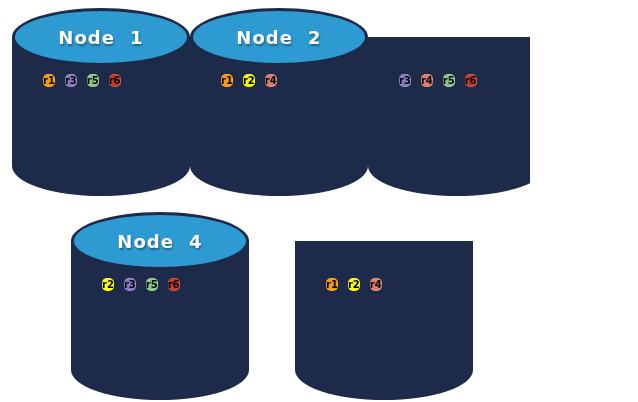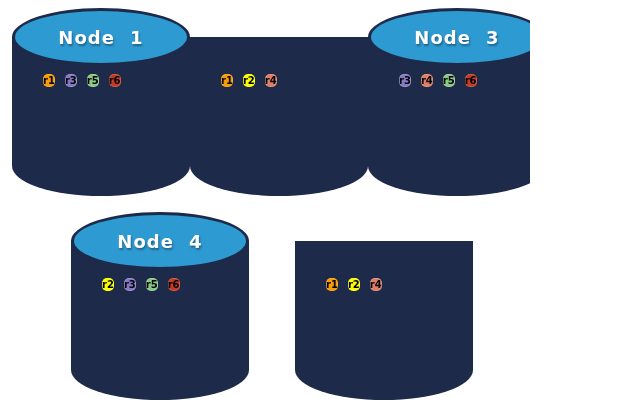--- a/index.html
+++ b/index.html
@@ -100,31 +100,31 @@
         </div>
         <div class="bars">
           <div class="bar" style="background: rgb(249, 155, 5);">r1</div>
           <div class="bar" style="background: rgb(134, 121, 196);">r3</div>
           <div class="bar" style="background: rgb(135, 201, 133);">r5</div>
           <div class="bar" style="background: rgb(196, 58, 34);">r6</div>
         </div>
       </div>
       <div class="node">
         <div class="cyl-body"></div>
+        <div class="cyl-top">
+          <span class="node-title">Node 2</span>
+        </div>
         <div class="bars">
           <div class="bar" style="background: rgb(249, 155, 5);">r1</div>
           <div class="bar" style="background: rgb(251, 255, 0);">r2</div>
           <div class="bar" style="background: rgb(221, 126, 104);">r4</div>
         </div>
       </div>
       <div class="node">
         <div class="cyl-body"></div>
-        <div class="cyl-top">
-          <span class="node-title">Node 3</span>
-        </div>
         <div class="bars">
           <div class="bar" style="background: rgb(134, 121, 196);">r3</div>
           <div class="bar" style="background: rgb(221, 126, 104);">r4</div>
           <div class="bar" style="background: rgb(135, 201, 133);">r5</div>
           <div class="bar" style="background: rgb(196, 58, 34);">r6</div>
         </div>
       </div>
     </div>
   <div class="row row-bottom">
       <div class="node">

